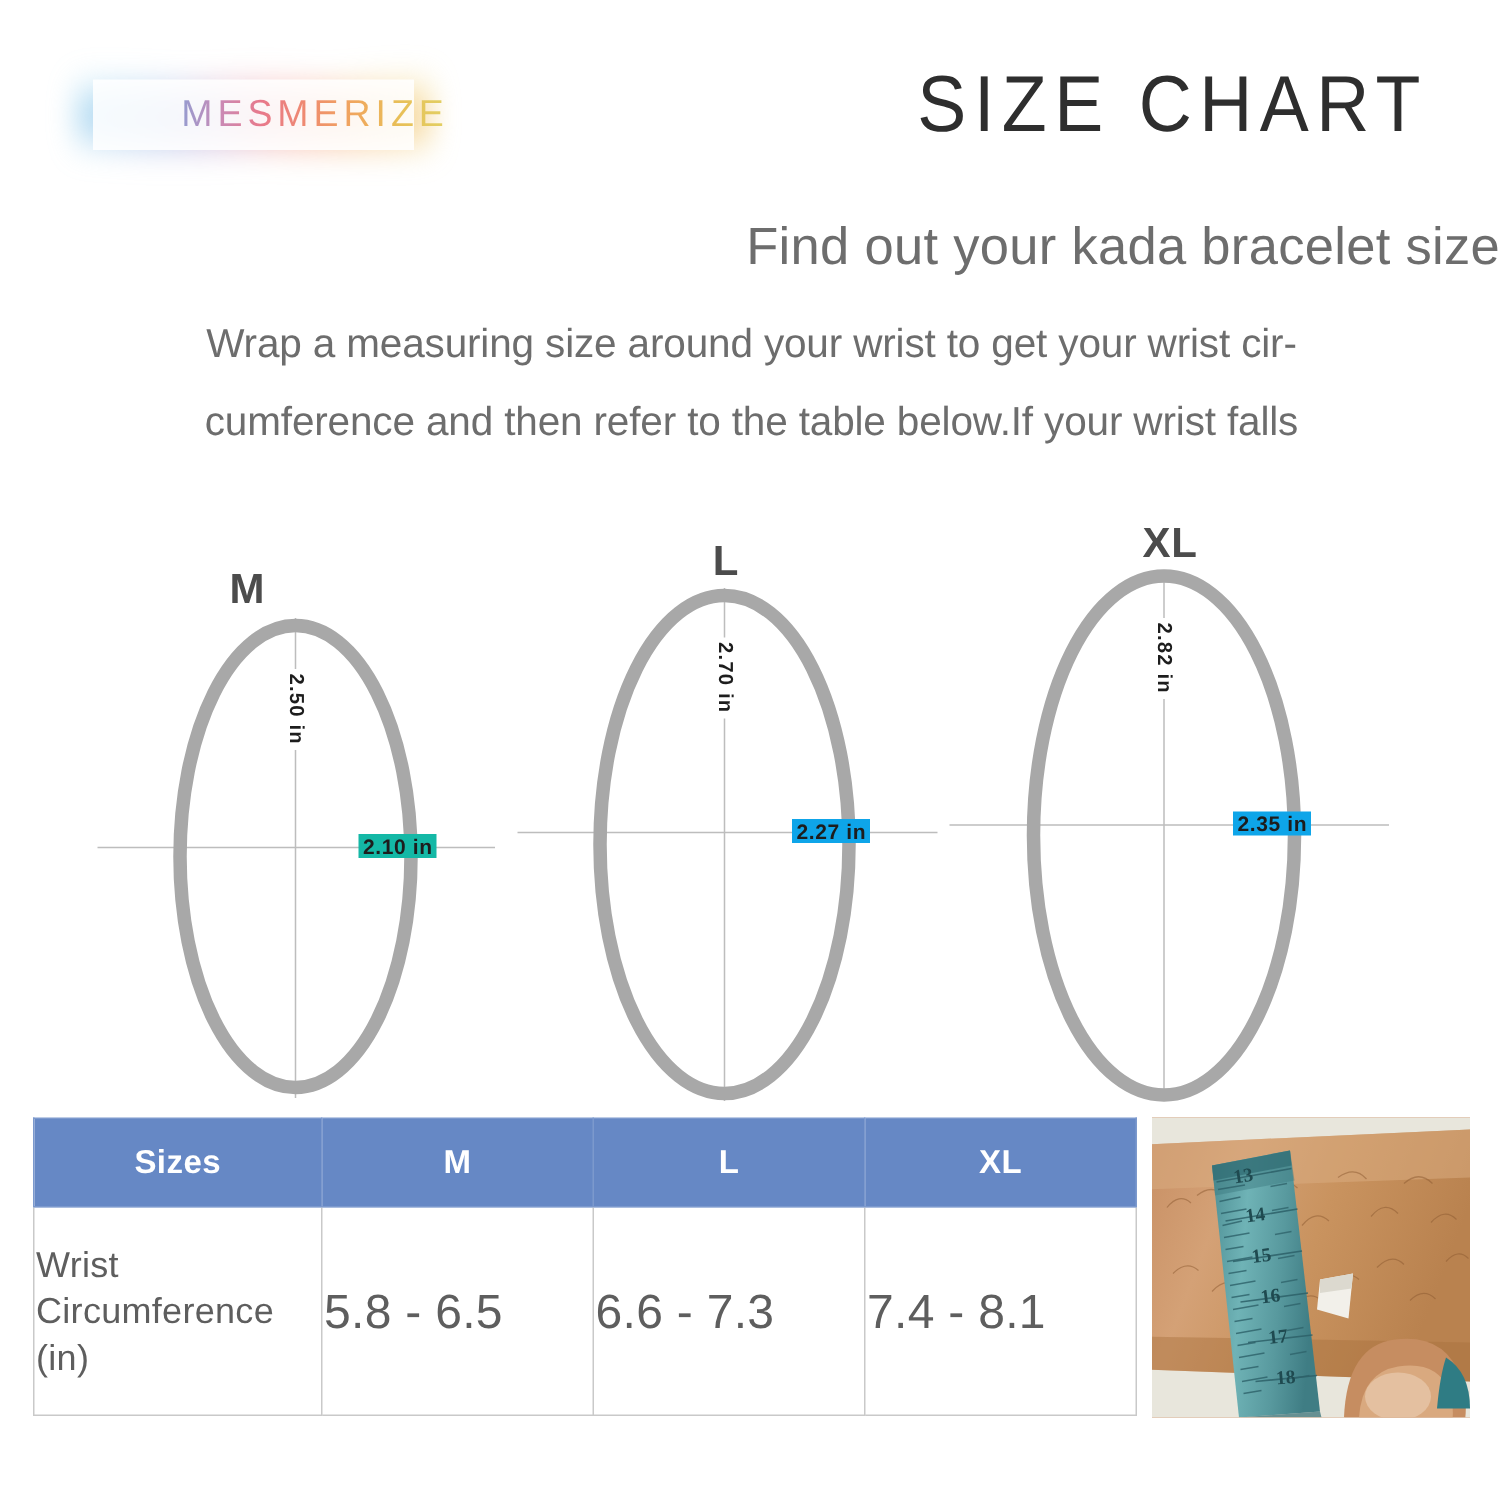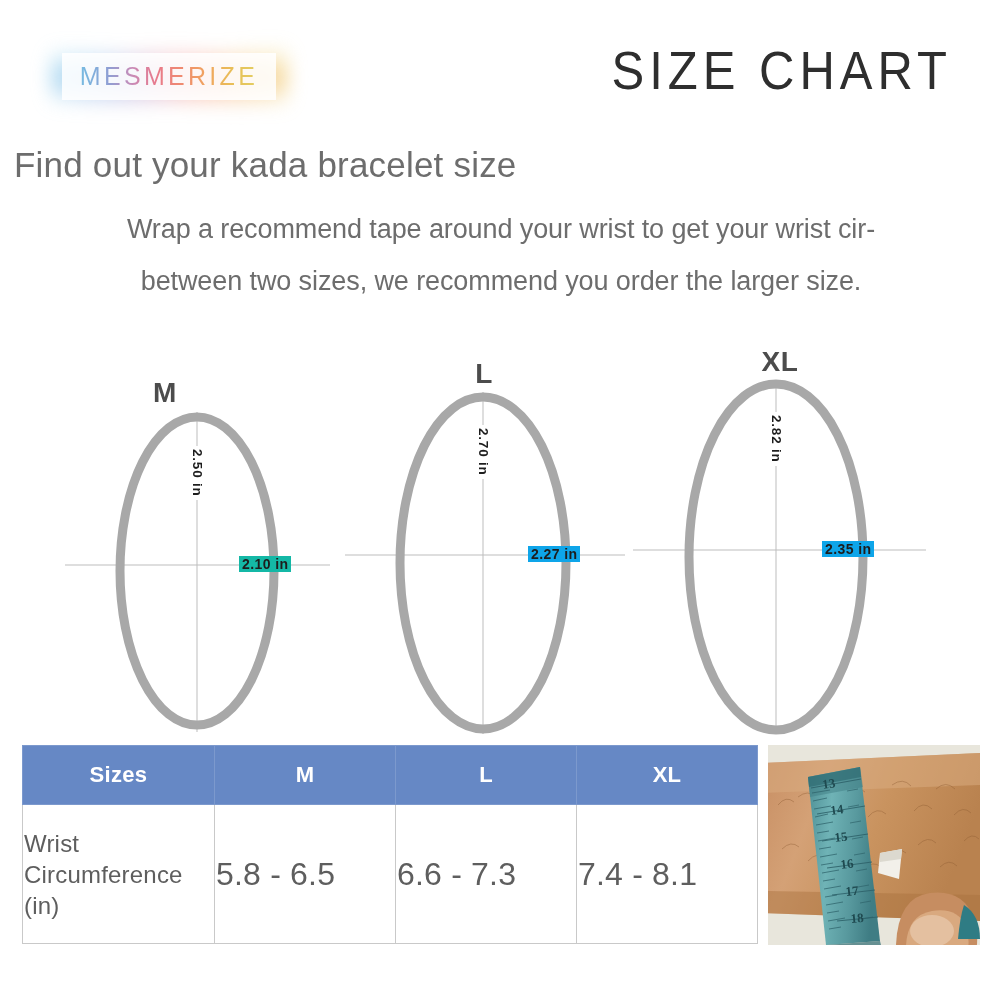--- a/index.html
+++ b/index.html
@@ -54,20 +54,21 @@
     font-weight: 400;
     background: linear-gradient(90deg,
         #76c6e4 0%, #79b6df 11%, #8f9ed3 22%,
         #c98ab6 33%, #e8798b 44%, #ef8a6f 56%,
         #f0a65e 68%, #e8bf57 80%, #e2cf63 92%, #ddd27a 100%);
     -webkit-background-clip: text;
     background-clip: text;
     color: transparent;
     -webkit-text-fill-color: transparent;
     white-space: nowrap;
+    padding-left: 41px;
   }
 
   
   #size-chart-title {
     position: absolute;
     right: 48px;
     top: 40px;
     font-size: 49px;
     font-weight: 300;
     letter-spacing: 5px;
@@ -76,26 +77,25 @@
     white-space: nowrap;
     transform: scaleY(1.08);
     transform-origin: right top;
   }
 
   
   #heading {
     position: absolute;
     left: 0; right: 0;
     top: 145px;
-    text-align: left;
+    text-align: right;
     font-size: 35px;
     font-weight: 400;
     color: #6d6d6d;
     letter-spacing: 0.2px;
-    margin-left: 14px;
   }
   #intro {
     position: absolute;
     left: 48px;
     top: 203px;
     width: 906px;
     text-align: center;
     font-size: 27px;
     line-height: 52px;
     color: #6d6d6d;
@@ -201,22 +201,22 @@
 <div id="logo-block">
   <div id="logo-glow"></div>
   <div id="logo-plate"></div>
   <div id="logo-text">MESMERIZE</div>
 </div>
 
 <div id="size-chart-title">SIZE CHART</div>
 
 <div id="heading">Find out your kada bracelet size</div>
 <div id="intro">
-  <span class="ln">Wrap a recommend tape around your wrist to get your wrist cir-</span>
-  <span class="ln">between two sizes, we recommend you order the larger size.</span>
+  <span class="ln">Wrap a measuring size around your wrist to get your wrist cir-</span>
+  <span class="ln">cumference and then refer to the table below.If your wrist falls</span>
 </div>
 
 <div id="ovals">
 
   <div class="oval-unit" id="unit-m" style="left:55px; width:285px;">
     <div class="oval-label" style="top:27px; left:90px; width:40px;">M</div>
     <svg class="oval-svg" width="285" height="395" style="top:0;">
       <line x1="10" y1="215" x2="275" y2="215" stroke="#bdbdbd" stroke-width="1"></line>
       <line x1="142" y1="62" x2="142" y2="382" stroke="#bdbdbd" stroke-width="1"></line>
       <ellipse cx="142" cy="221" rx="77" ry="154" fill="none" stroke="#a8a8a8" stroke-width="9"></ellipse>

